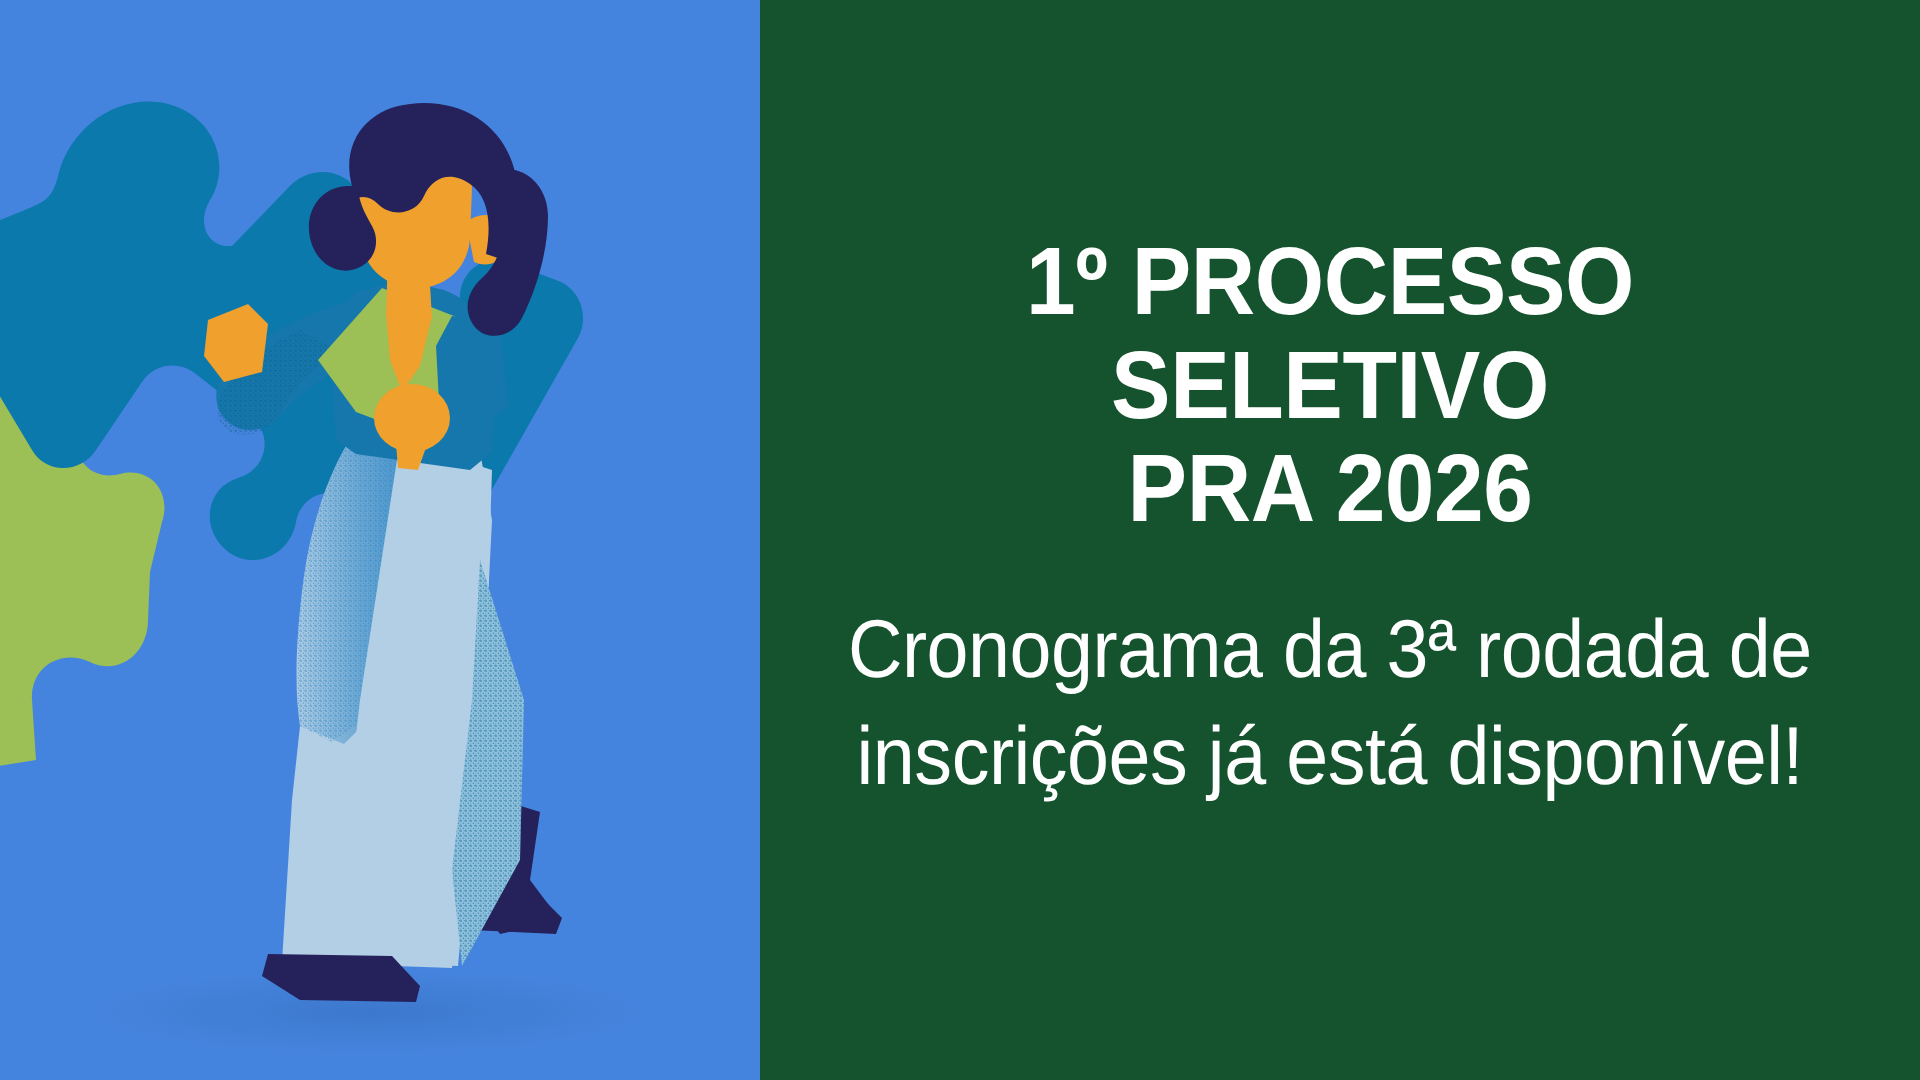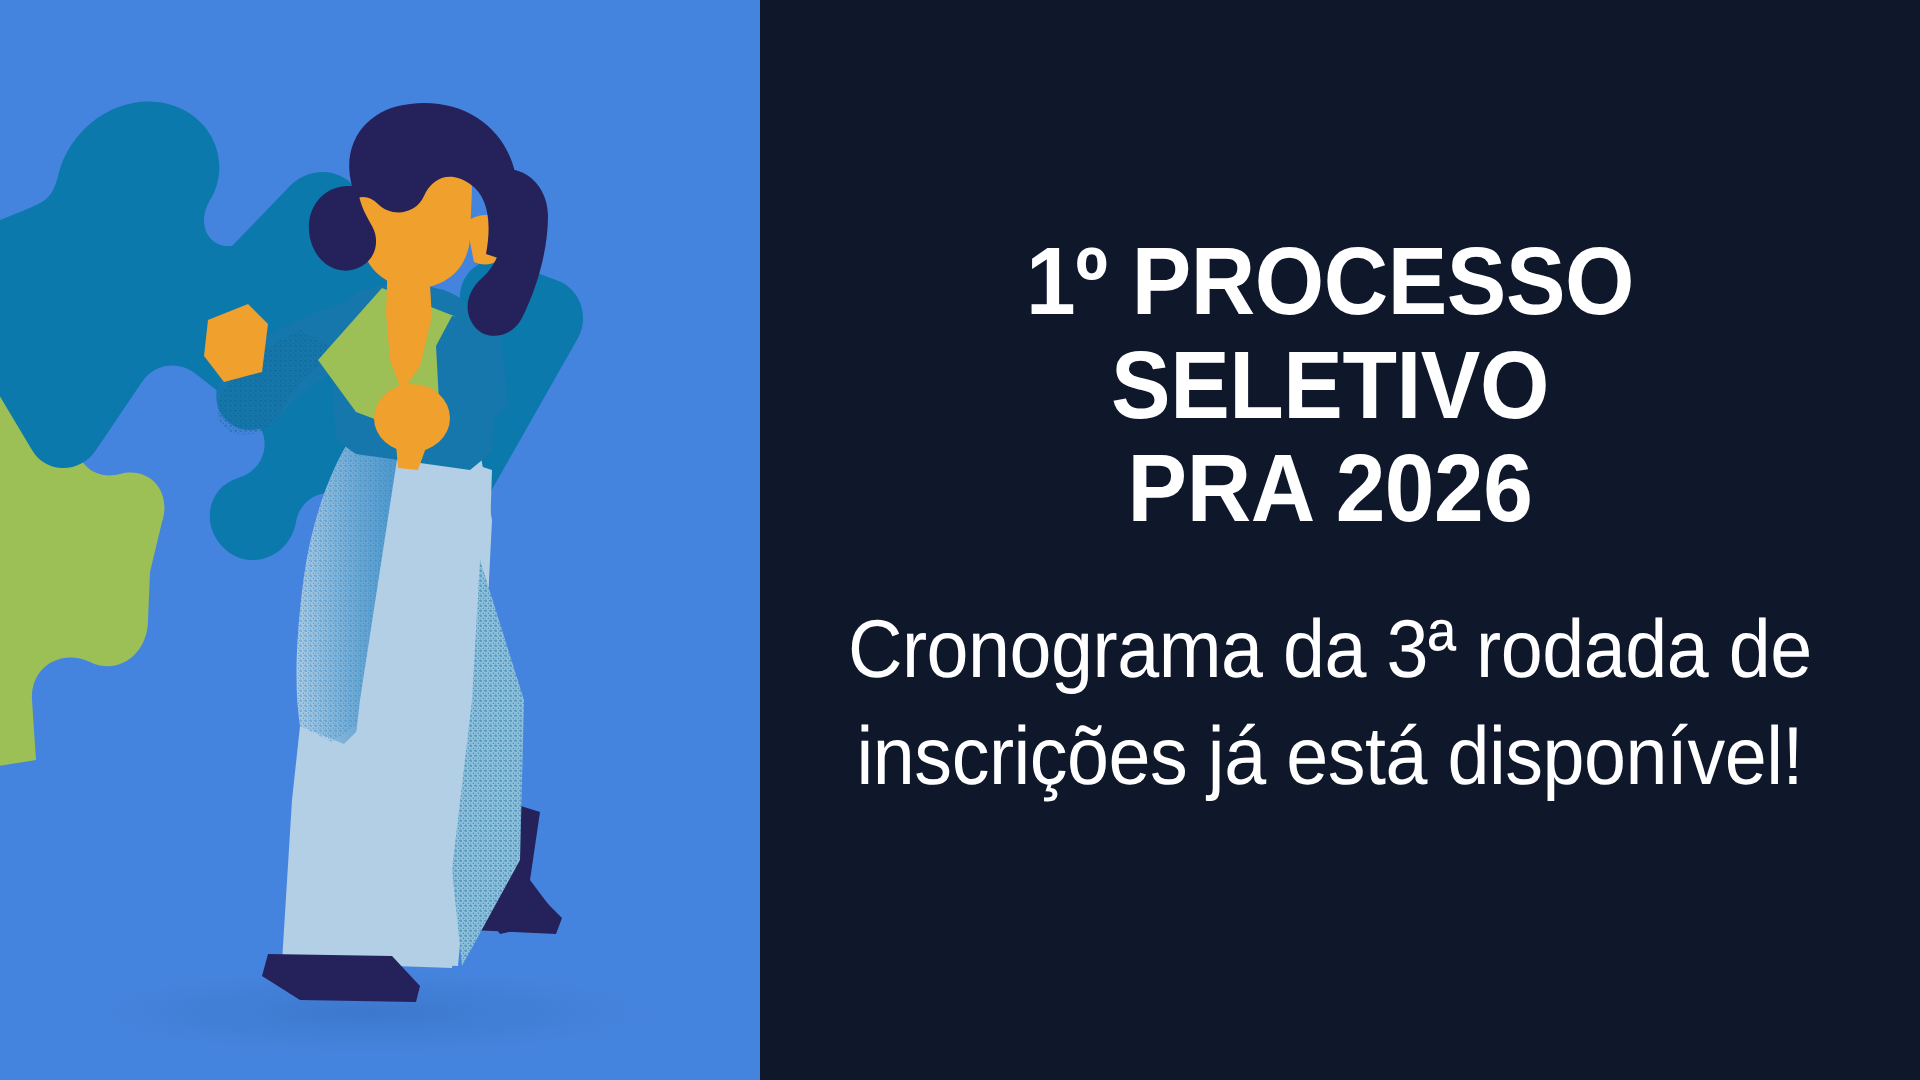--- a/index.html
+++ b/index.html
@@ -13,21 +13,21 @@
 
   body {
     font-family: "Liberation Sans", sans-serif;
     background: #4584de;
   }
 
   #banner {
     position: relative;
     width: 1920px;
     height: 1080px;
-    background: #0f172a;
+    background: #14532d;
     overflow: hidden;
   }
 
   
   #illustration {
     position: absolute;
     left: 0;
     top: 0;
     width: 760px;
     height: 1080px;

